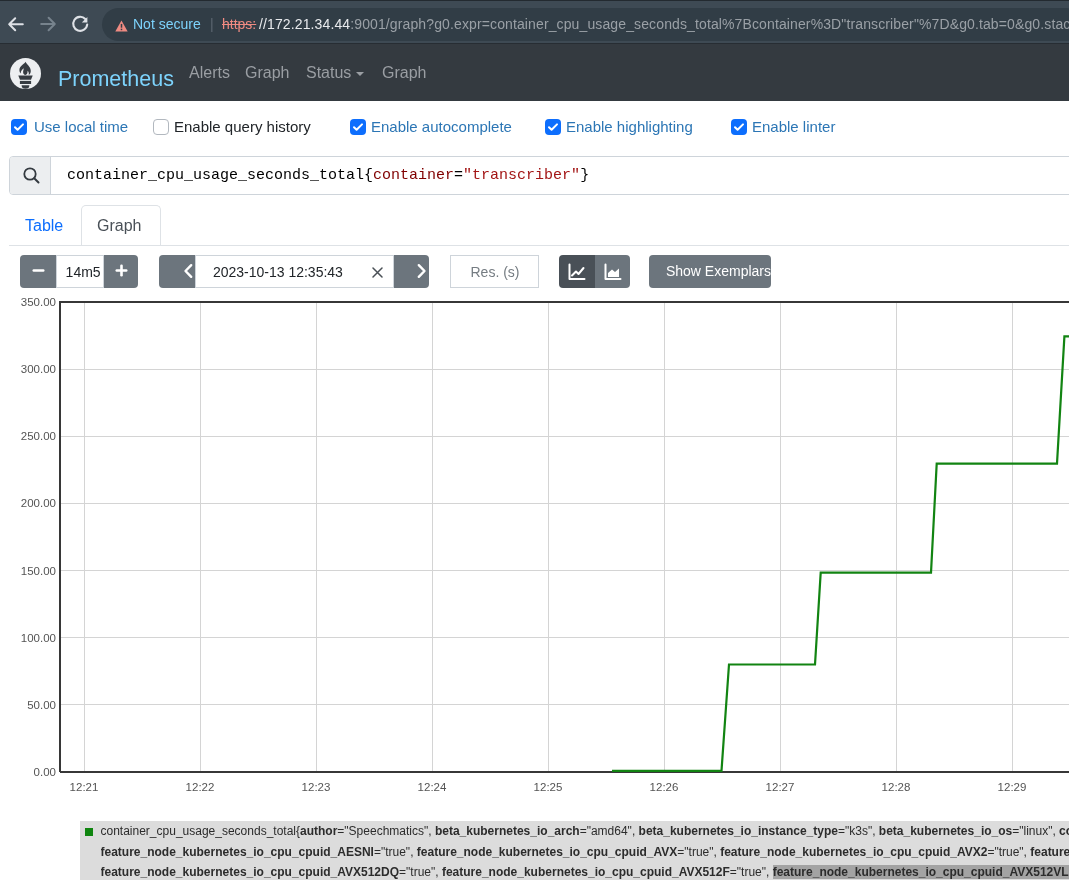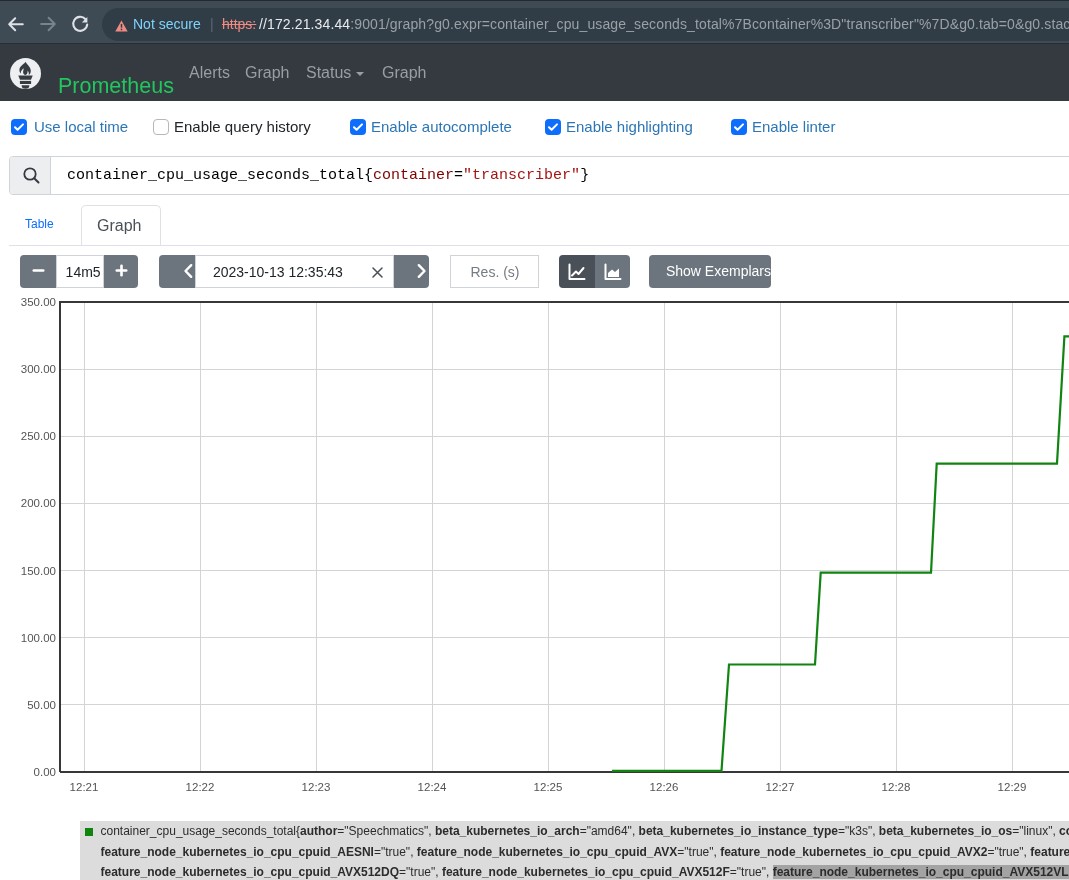--- a/index.html
+++ b/index.html
@@ -7,21 +7,21 @@
     font-family:"Liberation Sans", sans-serif; }
   .abs { position:absolute; }
   
   #toolbar { position:absolute; left:0; top:0; width:1069px; height:44px;
     background:#3e4a54; border-top:1px solid #232a30; border-bottom:1px solid #272d33; }
   #urlpill { position:absolute; left:102px; top:6.5px; width:980px; height:33px;
     background:#313d46; border-radius:16.5px; }
   .urltxt { position:absolute; top:7px; height:33px; line-height:33px; font-size:14px; white-space:nowrap; }
   
   #navbar { position:absolute; left:0; top:44px; width:1069px; height:57px; background:#343a40; }
-  #brand { position:absolute; left:58px; top:30px; font-size:21.5px; color:#22c55e; }
+  #brand { position:absolute; left:58px; top:23px; font-size:21.5px; color:#7dd3fc; }
   .navlink { position:absolute; top:20px; font-size:16px; color:#9a9ea3; }
   
   .cb { position:absolute; top:119px; width:16px; height:16px; border-radius:4px; }
   .cb-on { background:#0d6efd; }
   .cb-off { background:#fff; border:1px solid #b2b8bf; }
   .cblab { position:absolute; top:119px; font-size:15px; line-height:16px; }
   .lab-on { color:#2c76b5; }
   .lab-off { color:#212529; }
   
   #qbox { position:absolute; left:9px; top:156px; width:1080px; height:39px;
@@ -114,21 +114,21 @@
   <div id="qprepend"></div>
   <svg class="abs" style="left:13px;top:10px" width="17" height="17" viewBox="0 0 17 17">
     <circle cx="7" cy="7" r="5.7" stroke="#343a40" stroke-width="1.8" fill="none"></circle>
     <path d="M11.2 11.2 L15.5 15.5" stroke="#343a40" stroke-width="2" stroke-linecap="round"></path>
   </svg>
   <div id="qtext">container_cpu_usage_seconds_total{<span style="color:#800000">container</span>=<span style="color:#a31515">"transcriber"</span>}</div>
 </div>
 
 <div id="tabline"></div>
 <div id="gtab"></div>
-<div class="abs" style="left:25px;top:217px;font-size:12px;color:#0d6efd">Table</div>
+<div class="abs" style="left:25px;top:217px;font-size:16px;color:#0d6efd">Table</div>
 <div class="abs" style="left:97px;top:217px;font-size:16px;color:#495057">Graph</div>
 
 <div class="btn" style="left:20.4px;width:35.2px;border-radius:4px 0 0 4px;"><svg width="35" height="32" viewBox="0 0 35 32">
       <rect x="11.5" y="14.2" width="12" height="2.6" rx="1.2" fill="#fff"></rect>
     </svg></div>
 <div class="inpt" style="left:55.6px;width:48.4px;">
     <span class="abs" style="left:9px;top:8px;width:35px;overflow:hidden;font-size:14px;color:#212529;white-space:nowrap">14m59s</span>
   </div>
 <div class="btn" style="left:104px;width:33.6px;border-radius:0 4px 4px 0;"><svg width="33" height="32" viewBox="0 0 33 32">
       <rect x="10.5" y="14.2" width="12" height="2.6" rx="1.2" fill="#fff"></rect>

